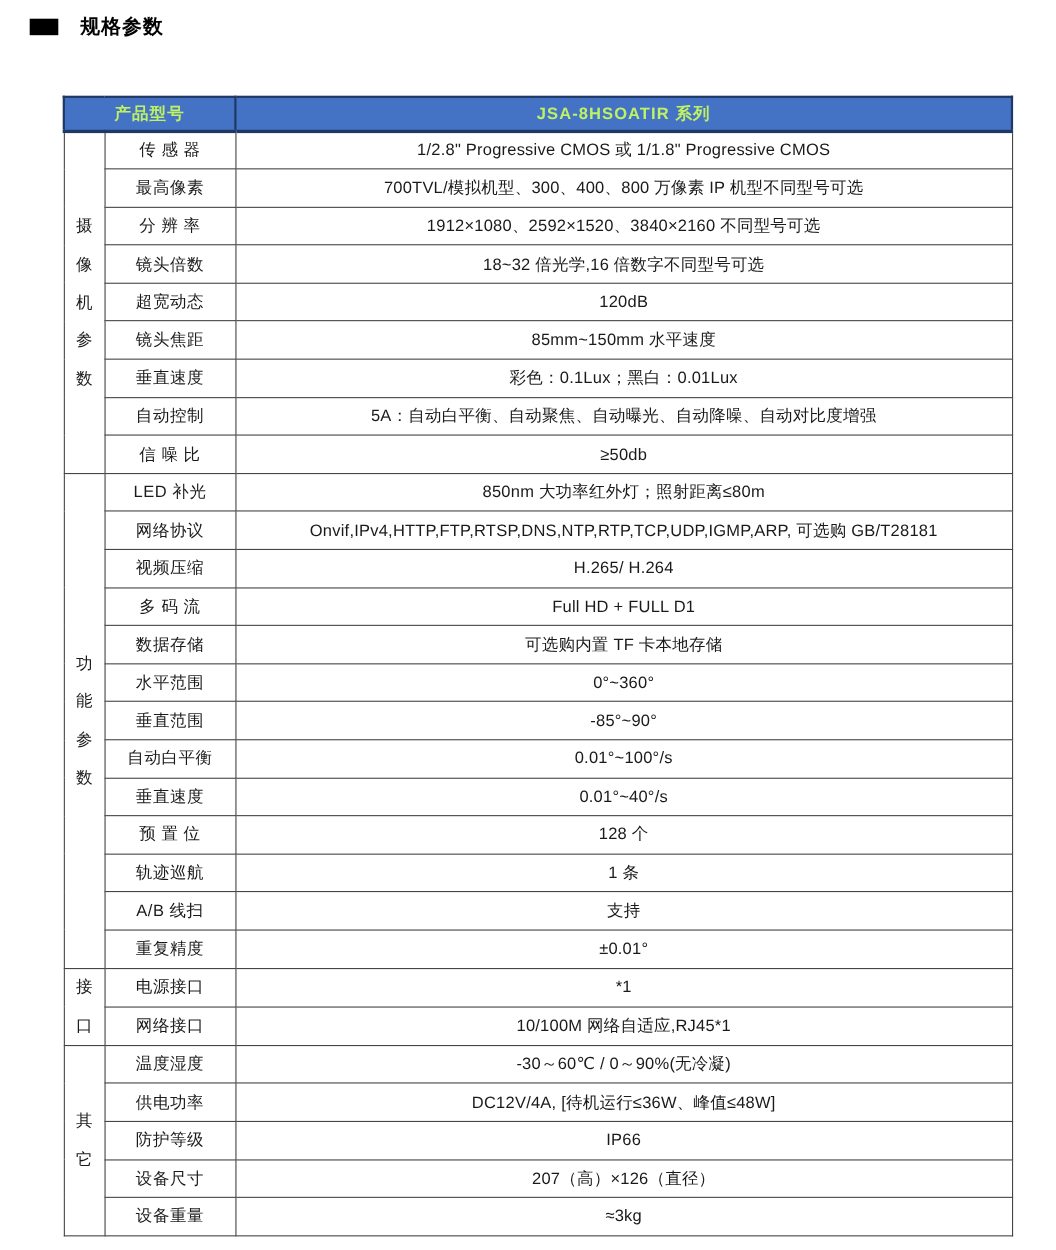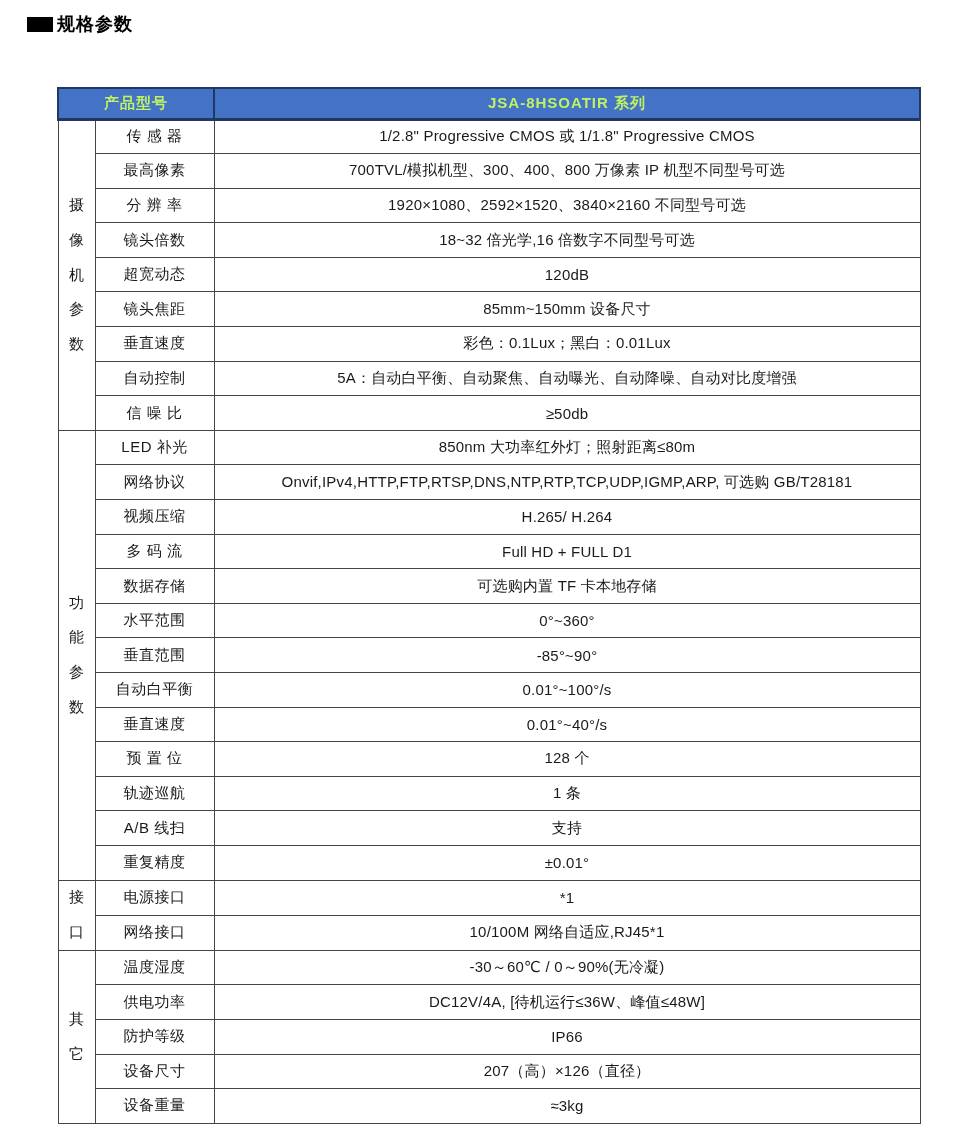--- a/index.html
+++ b/index.html
@@ -16,21 +16,21 @@
     position: relative;
     font-family: "Liberation Sans", "DejaVu Sans", sans-serif;
     color: var(--text);
   }
   .title-row {
     position: absolute;
     left: 10px;
     top: 12px;
     display: flex;
     align-items: center;
-    gap: 4px;
+    gap: 20px;
     padding-left: 17px;
   }
   .title-marker {
     width: 26px;
     height: 15px;
     background: #000000;
     display: inline-block;
   }
   .page-title {
     font-size: 18px;
@@ -116,33 +116,33 @@
         </td>
         <td class="param-cell">传 感 器</td>
         <td class="value-cell">1/2.8" Progressive CMOS 或 1/1.8" Progressive CMOS</td>
       </tr>
       <tr>
         <td class="param-cell">最高像素</td>
         <td class="value-cell">700TVL/模拟机型、300、400、800 万像素 IP 机型不同型号可选</td>
       </tr>
       <tr>
         <td class="param-cell">分 辨 率</td>
-        <td class="value-cell">1920×1080、2592×1520、3840×2160 不同型号可选</td>
+        <td class="value-cell">1912×1080、2592×1520、3840×2160 不同型号可选</td>
       </tr>
       <tr>
         <td class="param-cell">镜头倍数</td>
         <td class="value-cell">18~32 倍光学,16 倍数字不同型号可选</td>
       </tr>
       <tr>
         <td class="param-cell">超宽动态</td>
         <td class="value-cell">120dB</td>
       </tr>
       <tr>
         <td class="param-cell">镜头焦距</td>
-        <td class="value-cell">85mm~150mm 设备尺寸</td>
+        <td class="value-cell">85mm~150mm 水平速度</td>
       </tr>
       <tr>
         <td class="param-cell">垂直速度</td>
         <td class="value-cell">彩色：0.1Lux；黑白：0.01Lux</td>
       </tr>
       <tr>
         <td class="param-cell">自动控制</td>
         <td class="value-cell">5A：自动白平衡、自动聚焦、自动曝光、自动降噪、自动对比度增强</td>
       </tr>
       <tr>

